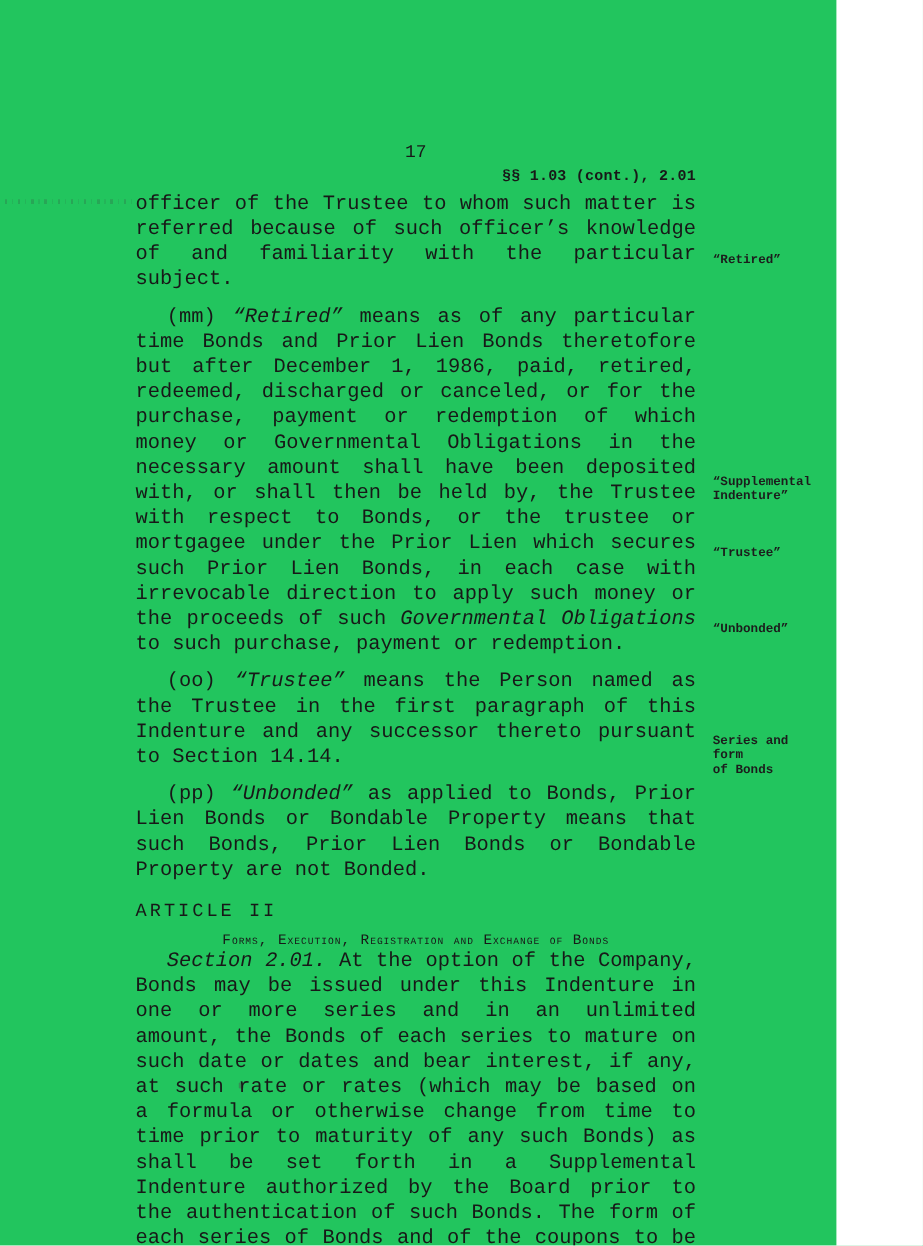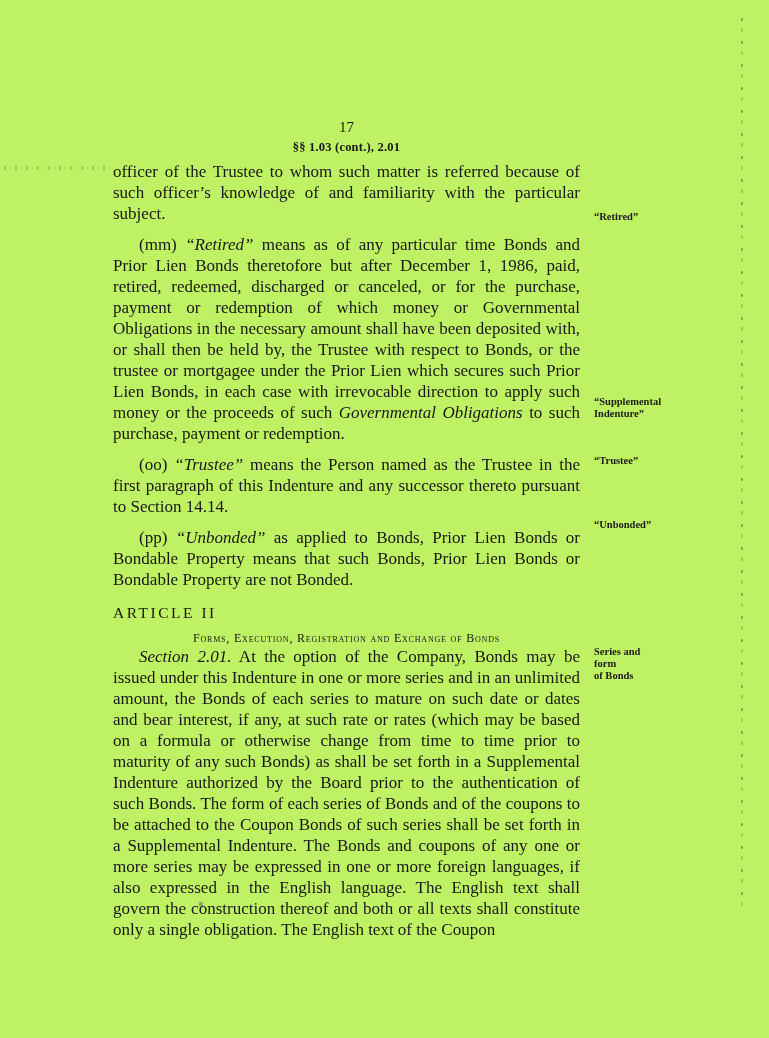--- a/index.html
+++ b/index.html
@@ -1,28 +1,28 @@
 <!DOCTYPE html>
 <html><head>
 <meta charset="utf-8">
 <style>
   html,body { margin:0; padding:0; background:#ffffff; }
   .page {
     position:relative;
-    width:769px; height:1038px;
-    background:#bef264;
-    font-family:Liberation Serif, serif;
+    width:697px; height:1038px;
+    background:#22c55e;
+    font-family:Liberation Mono, monospace;
     color:#181818;
     overflow:hidden;
   }
   .content {
     position:absolute; left:113px; top:118px; width:467px;
   }
   .pagenum { text-align:center; font-size:15px; line-height:19px; }
-  .secref  { text-align:center; font-size:12.5px; font-weight:bold; margin-top:3px; letter-spacing:0.2px; }
+  .secref  { text-align:right; font-size:12.5px; font-weight:bold; margin-top:3px; letter-spacing:0.2px; }
   .paras p {
     margin:0; padding:0;
     font-size:17px; line-height:21px;
     text-align:justify;
   }
   #paras-top { margin-top:6px; }
   .paras p + p { margin-top:10px; }
   .paras p.indent { text-indent:26px; }
   .it { font-style:italic; }
   .article-heading {
@@ -96,20 +96,20 @@
       <div class="mnote" style="top: 396px;">
         <div>“Supplemental</div>
         <div>Indenture”</div>
       </div>
       <div class="mnote" style="top: 455px;">
         <div>“Trustee”</div>
       </div>
       <div class="mnote" style="top: 519px;">
         <div>“Unbonded”</div>
       </div>
-      <div class="mnote" style="top: 646px;">
+      <div class="mnote" style="top: 612px;">
         <div>Series and</div>
         <div>form</div>
         <div>of Bonds</div>
       </div>
     </div>
 
 </div>
 
 </body></html>

